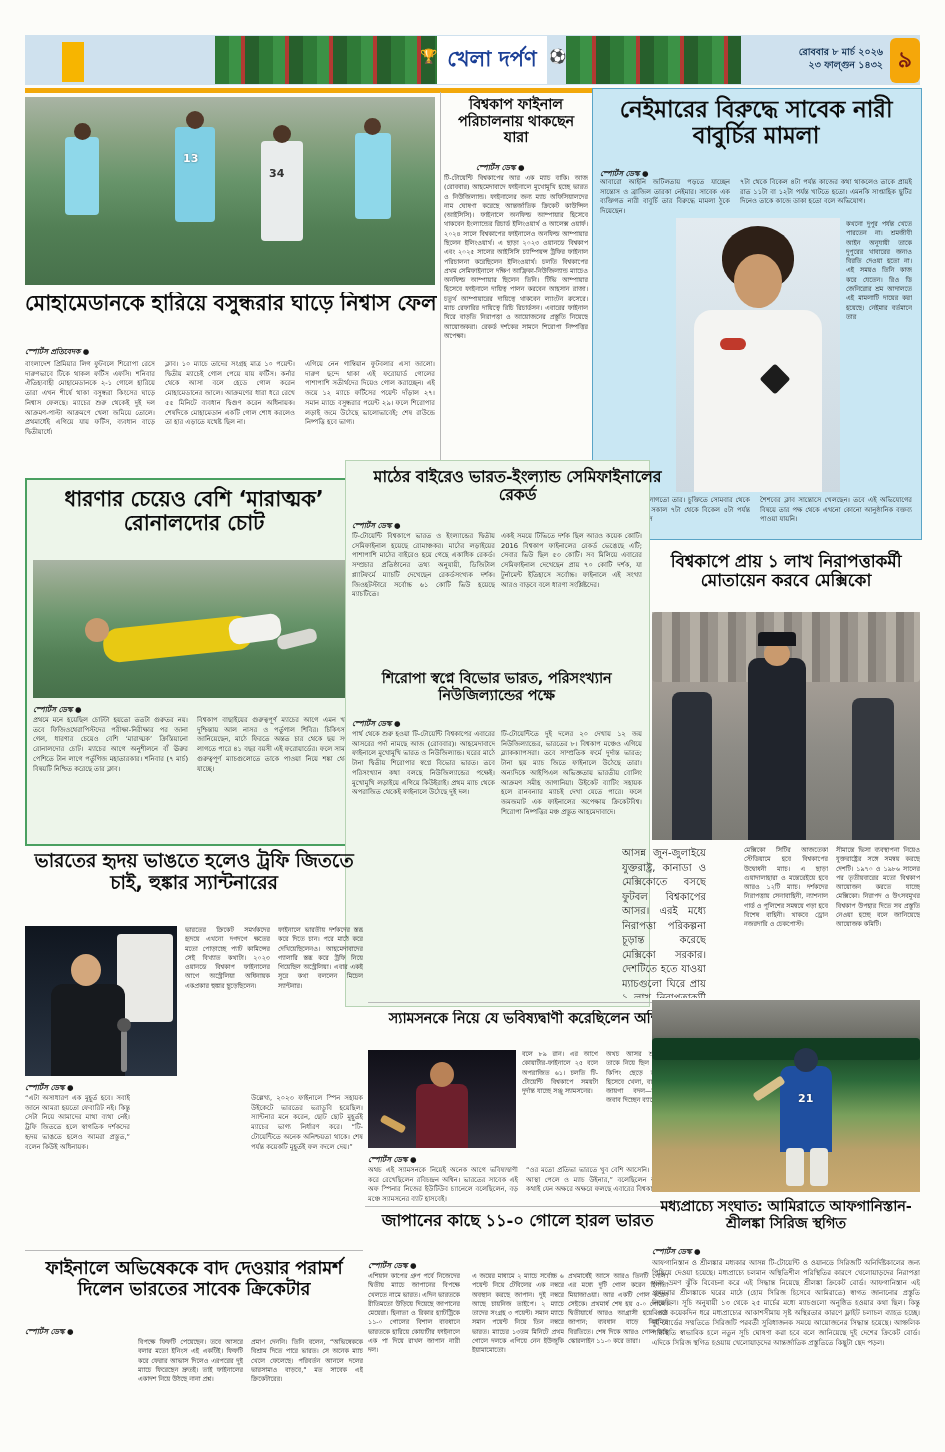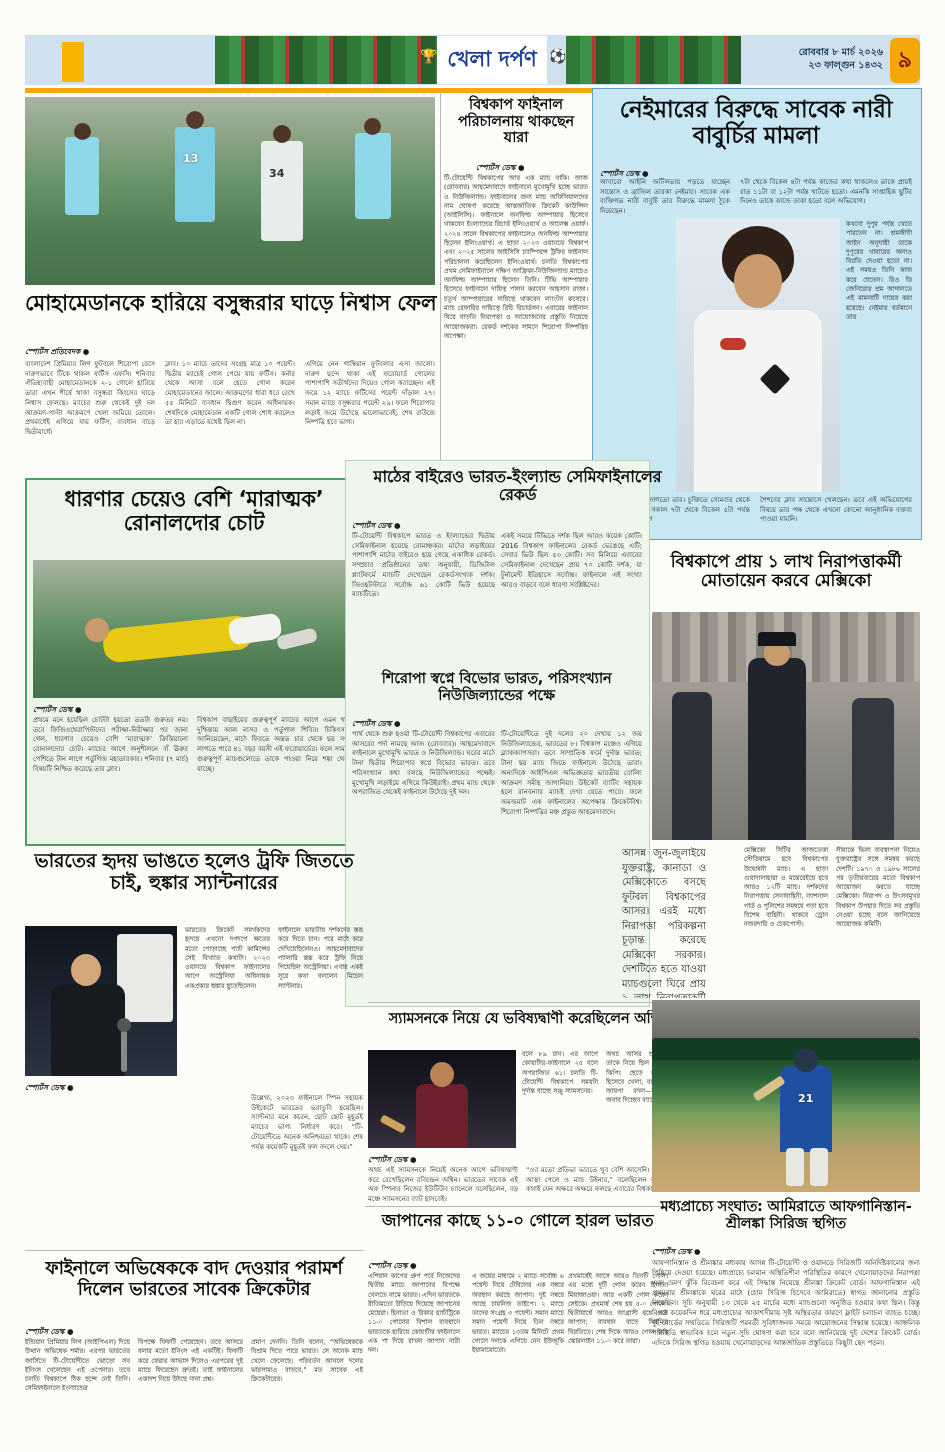--- a/index.html
+++ b/index.html
@@ -131,20 +131,21 @@
   <div class="photo" style="left:25px;top:926px;width:152px;height:150px;background:linear-gradient(180deg,#10161f 0%,#1d2632 55%,#2a3442 100%);">
     <div class="figure" style="left:92px;top:8px;width:56px;height:88px;background:#e9e9e5;"></div>
     <div class="figure" style="left:26px;top:58px;width:74px;height:92px;background:#171a1e;border-radius:12px 12px 0 0;"></div>
     <div class="head" style="left:46px;top:28px;width:30px;height:32px;background:#d3a77c;"></div>
     <div class="figure" style="left:96px;top:104px;width:6px;height:42px;background:#888;"></div>
     <div class="head" style="left:92px;top:92px;width:14px;height:14px;background:#555;"></div>
   </div>
   <div class="abs bodytext" style="left:185px;top:926px;width:85px;height:150px;font-size:6.4px;">ভারতের ক্রিকেট সমর্থকদের হৃদয়ে এখনো দগদগে ক্ষতের মতো পোড়াচ্ছে প্যাট কামিন্সের সেই বিখ্যাত কথাটা। ২০২৩ ওয়ানডে বিশ্বকাপ ফাইনালের আগে অস্ট্রেলিয়া অধিনায়ক একপ্রকার হুঙ্কার ছুড়েছিলেন।</div>
   <div class="abs bodytext" style="left:278px;top:926px;width:85px;height:150px;font-size:6.4px;">ফাইনালে ভারতীয় দর্শকদের স্তব্ধ করে দিতে চান। পরে মাঠে করে দেখিয়েছিলেনও। আহমেদাবাদের গ্যালারি স্তব্ধ করে ট্রফি নিয়ে গিয়েছিল অস্ট্রেলিয়া। এবার একই সুরে কথা বললেন মিচেল স্যান্টনার।</div>
   <div class="abs byline" style="left:25px;top:1082px;">স্পোর্টস ডেস্ক ●</div>
+  <div class="abs bodytext" style="left:25px;top:1094px;width:105px;height:146px;">“এটা অসাধারণ এক মুহূর্ত হবে। সবাই জানে আমরা হয়তো ফেবারিট নই। কিন্তু সেটা নিয়ে আমাদের মাথা ব্যথা নেই। ট্রফি জিততে হলে স্বাগতিক দর্শকদের হৃদয় ভাঙতে হলেও আমরা প্রস্তুত,” বলেন কিউই অধিনায়ক।</div>
   <div class="abs bodytext" style="left:251px;top:1094px;width:112px;height:146px;">উল্লেখ্য, ২০২৩ ফাইনালে স্পিন সহায়ক উইকেটে ভারতের ভরাডুবি হয়েছিল। স্যান্টনার মনে করেন, ছোট ছোট মুহূর্তই ম্যাচের ভাগ্য নির্ধারণ করে। “টি-টোয়েন্টিতে অনেক অনিশ্চয়তা থাকে। শেষ পর্যন্ত কয়েকটি মুহূর্তই ফল বদলে দেয়।”</div>
 
   <div class="hr" style="left:368px;top:1002px;width:318px;height:1px;"></div>
   <div class="abs headline" style="left:372px;top:1010px;width:312px;font-size:14.5px;white-space:nowrap;overflow:hidden;">স্যামসনকে নিয়ে যে ভবিষ্যদ্বাণী করেছিলেন অশ্বিন</div>
   <div class="photo" style="left:368px;top:1050px;width:148px;height:98px;background:linear-gradient(180deg,#101018 0%,#23202c 60%,#35303c 100%);">
     <div class="figure" style="left:48px;top:34px;width:52px;height:64px;background:#6d1f2c;border-radius:8px 8px 0 0;"></div>
     <div class="head" style="left:62px;top:12px;width:24px;height:25px;background:#b98257;"></div>
     <div class="figure" style="left:12px;top:70px;width:26px;height:8px;background:#cfa35a;border-radius:3px;transform:rotate(28deg);"></div>
   </div>
   <div class="abs bodytext" style="left:522px;top:1050px;width:76px;height:98px;font-size:6.4px;">বলে ৮৯ রান। এর আগে কোয়ার্টার-ফাইনালে ২৫ বলে অপরাজিত ৬১। চলতি টি-টোয়েন্টি বিশ্বকাপে সময়টা দুর্দান্ত যাচ্ছে সঞ্জু স্যামসনের।</div>
@@ -156,21 +157,20 @@
   <div class="hr" style="left:365px;top:1206px;width:305px;height:1px;"></div>
   <div class="abs headline" style="left:365px;top:1212px;width:305px;font-size:16.5px;white-space:nowrap;overflow:hidden;">জাপানের কাছে ১১-০ গোলে হারল ভারত</div>
   <div class="abs byline" style="left:368px;top:1260px;">স্পোর্টস ডেস্ক ●</div>
   <div class="abs bodytext" style="left:368px;top:1272px;width:92px;height:172px;font-size:6.4px;">এশিয়ান কাপের গ্রুপ পর্বে নিজেদের দ্বিতীয় ম্যাচে জাপানের বিপক্ষে খেলতে নামে ভারত। এদিন ভারতকে রীতিমতো উড়িয়ে দিয়েছে জাপানের মেয়েরা। হিনাতা ও রিকার হ্যাটট্রিকে ১১-০ গোলের বিশাল ব্যবধানে ভারতকে হারিয়ে কোয়ার্টার ফাইনালে এক পা দিয়ে রাখল জাপান নারী দল।</div>
   <div class="abs bodytext" style="left:472px;top:1272px;width:92px;height:172px;font-size:6.4px;">এ জয়ের মাধ্যমে ২ ম্যাচে সর্বোচ্চ ৬ পয়েন্ট নিয়ে টেবিলের এক নম্বরে অবস্থান করছে জাপান। দুই নম্বরে আছে চায়নিজ তাইপে। ২ ম্যাচে তাদের সংগ্রহ ৩ পয়েন্ট। সমান ম্যাচে সমান পয়েন্ট নিয়ে তিন নম্বরে ভারত। ম্যাচের ১৩তম মিনিটে প্রথম গোলে দলকে এগিয়ে নেন ইউজুকি ইয়ামামোতো।</div>
   <div class="abs bodytext" style="left:568px;top:1272px;width:100px;height:172px;font-size:6.4px;">প্রথমার্ধেই আসে আরও তিনটি গোল। এর মধ্যে দুটি গোল করেন হিনাতা মিয়াজাওয়া। আর একটি গোল করেন সেইকে। প্রথমার্ধ শেষ হয় ৫-০ গোলে। দ্বিতীয়ার্ধে আরও আগ্রাসী হয়ে ওঠে জাপান; ব্যবধান বাড়ে নিয়মিত বিরতিতে। শেষ দিকে আরও গোল করে স্কোরলাইন ১১-০ করে তারা।</div>
 
   <div class="hr" style="left:25px;top:1250px;width:338px;height:1px;"></div>
   <div class="abs headline" style="left:25px;top:1258px;width:338px;font-size:18px;">ফাইনালে অভিষেককে বাদ দেওয়ার পরামর্শ দিলেন ভারতের সাবেক ক্রিকেটার</div>
   <div class="abs byline" style="left:25px;top:1326px;">স্পোর্টস ডেস্ক ●</div>
-  <div class="abs bodytext" style="left:25px;top:1338px;width:105px;height:108px;font-size:6.4px;">ইন্ডিয়ান প্রিমিয়ার লিগ (আইপিএল) দিয়ে উত্থান অভিষেক শর্মার। এরপর ভারতের জার্সিতে টি-টোয়েন্টিতে ঝোড়ো সব ইনিংস খেলেছেন এই ওপেনার। তবে চলতি বিশ্বকাপে ঠিক ছন্দে নেই তিনি। সেমিফাইনালে ইংল্যান্ডের</div>
   <div class="abs bodytext" style="left:138px;top:1338px;width:105px;height:108px;font-size:6.4px;">বিপক্ষে ফিফটি পেয়েছেন। তবে আসরে বলার মতো ইনিংস এই একটিই। ফিফটি করে ফেরার আভাস দিলেও এরপরের দুই ম্যাচে ফিরেছেন দ্রুতই। তাই ফাইনালের একাদশ নিয়ে উঠছে নানা প্রশ্ন।</div>
   <div class="abs bodytext" style="left:251px;top:1338px;width:112px;height:108px;font-size:6.4px;">প্রমাণ দেননি। তিনি বলেন, “অভিষেককে বিশ্রাম দিতে পারে ভারত। সে অনেক ম্যাচ খেলে ফেলেছে। পরিবর্তন আনলে দলের ভারসাম্যও বাড়বে,” মত সাবেক এই ক্রিকেটারের।</div>
 
   <div class="photo" style="left:652px;top:1000px;width:268px;height:192px;background:linear-gradient(180deg,#8e8e88 0%,#6f6f68 18%,#1e4d2b 30%,#2c6a3a 42%,#7aa05c 60%,#b9a06a 78%,#caa96f 100%);">
     <div class="figure" style="left:0;top:38px;width:268px;height:22px;background:#123d22;"></div>
     <div class="figure" style="left:128px;top:66px;width:52px;height:86px;background:#1f4fa0;border-radius:10px 10px 0 0;"></div>
     <div class="head" style="left:142px;top:48px;width:24px;height:24px;background:#27354d;"></div>
     <div class="figure" style="left:100px;top:84px;width:34px;height:9px;background:#d8c08a;border-radius:3px;transform:rotate(-34deg);"></div>
     <div class="figure" style="left:134px;top:148px;width:18px;height:38px;background:#e8e8e2;border-radius:4px;"></div>
     <div class="figure" style="left:158px;top:148px;width:18px;height:38px;background:#e8e8e2;border-radius:4px;"></div>

